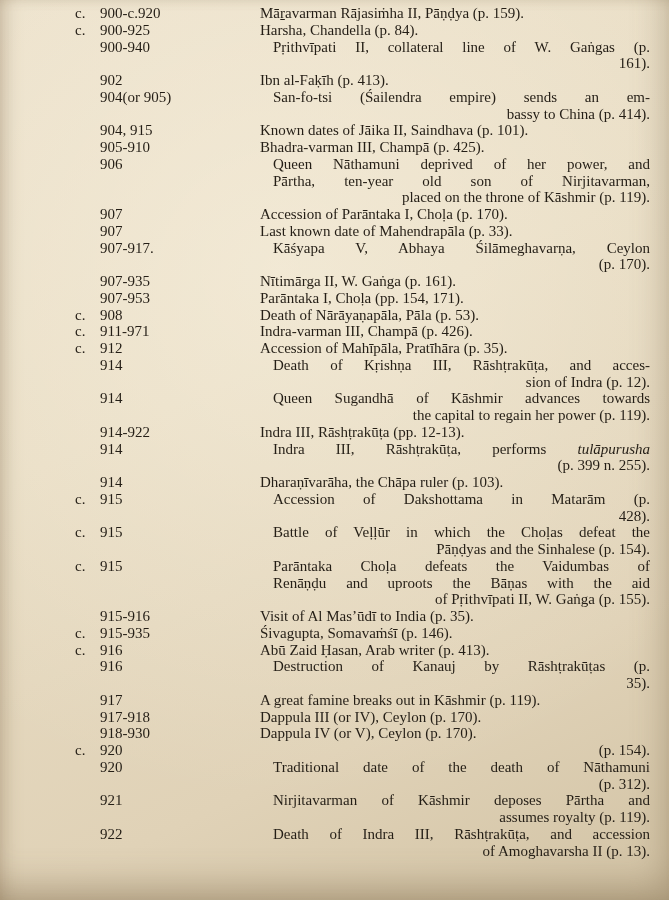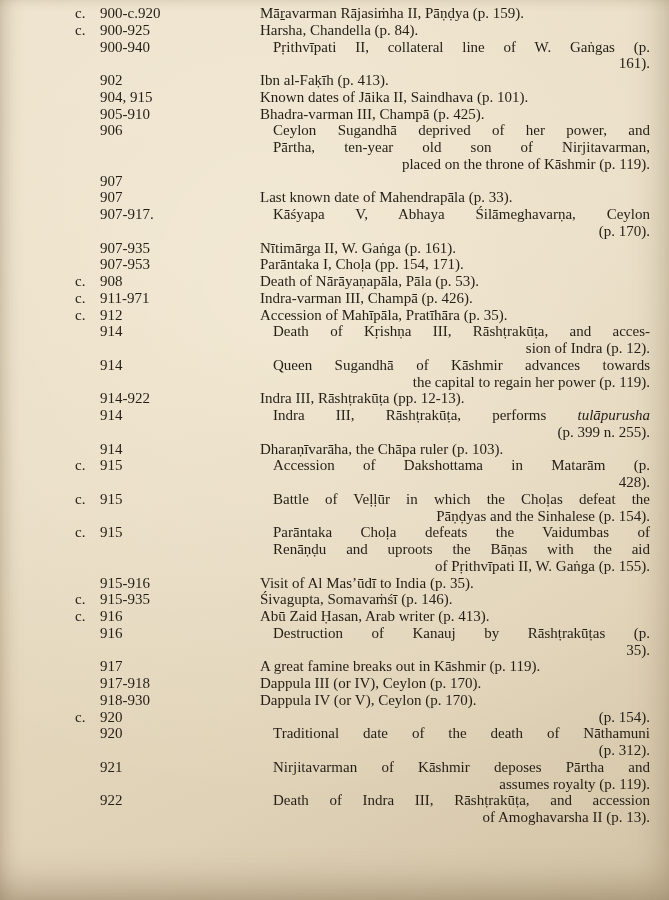--- a/index.html
+++ b/index.html
@@ -96,20 +96,30 @@
           <span class="date-prefix"></span>
           <span class="date-text">902</span>
         </div>
         <div class="event-cell">
           <div class="event-line">Ibn al-Faḳīh (p. 413).</div>
         </div>
       </div>
       <div class="row">
         <div class="date-cell">
           <span class="date-prefix"></span>
+          <span class="date-text">904(or 905)</span>
+        </div>
+        <div class="event-cell">
+          <div class="event-line jfull">San-fo-tsi (Śailendra empire) sends an em-</div>
+          <div class="event-line cont">bassy to China (p. 414).</div>
+        </div>
+      </div>
+      <div class="row">
+        <div class="date-cell">
+          <span class="date-prefix"></span>
           <span class="date-text">904, 915</span>
         </div>
         <div class="event-cell">
           <div class="event-line">Known dates of Jāika II, Saindhava (p. 101).</div>
         </div>
       </div>
       <div class="row">
         <div class="date-cell">
           <span class="date-prefix"></span>
           <span class="date-text">905-910</span>
@@ -117,29 +127,32 @@
         <div class="event-cell">
           <div class="event-line">Bhadra-varman III, Champā (p. 425).</div>
         </div>
       </div>
       <div class="row">
         <div class="date-cell">
           <span class="date-prefix"></span>
           <span class="date-text">906</span>
         </div>
         <div class="event-cell">
-          <div class="event-line jfull">Ceylon Sugandhā deprived of her power, and</div>
+          <div class="event-line jfull">Queen Nāthamuni deprived of her power, and</div>
           <div class="event-line cont jfull">Pārtha, ten-year old son of Nirjitavarman,</div>
           <div class="event-line cont">placed on the throne of Kāshmir (p. 119).</div>
         </div>
       </div>
       <div class="row">
         <div class="date-cell">
           <span class="date-prefix"></span>
           <span class="date-text">907</span>
+        </div>
+        <div class="event-cell">
+          <div class="event-line">Accession of Parāntaka I, Choḷa (p. 170).</div>
         </div>
       </div>
       <div class="row">
         <div class="date-cell">
           <span class="date-prefix"></span>
           <span class="date-text">907</span>
         </div>
         <div class="event-cell">
           <div class="event-line">Last known date of Mahendrapāla (p. 33).</div>
         </div>

